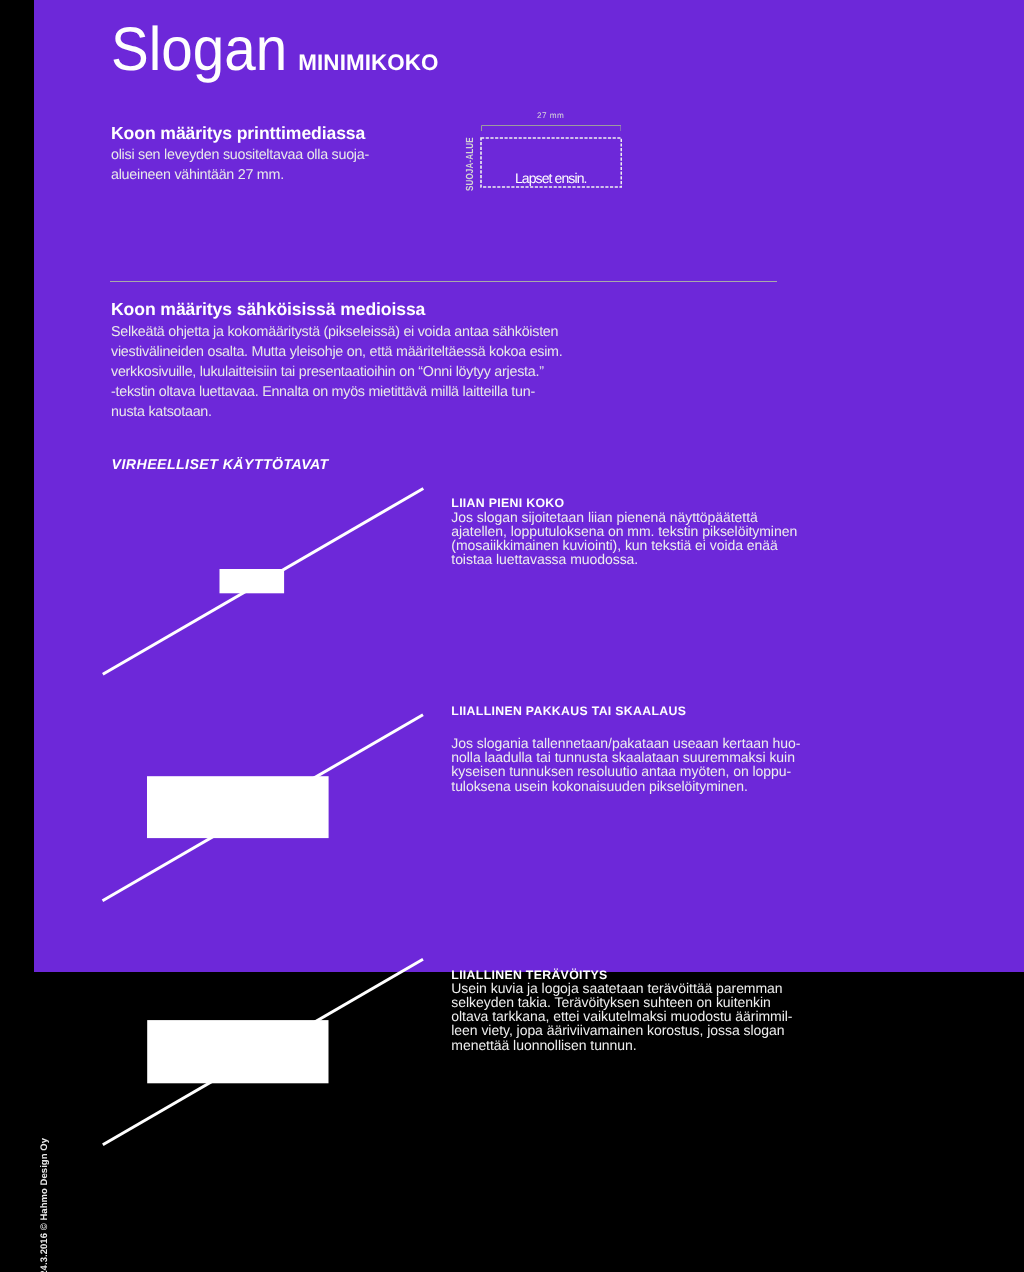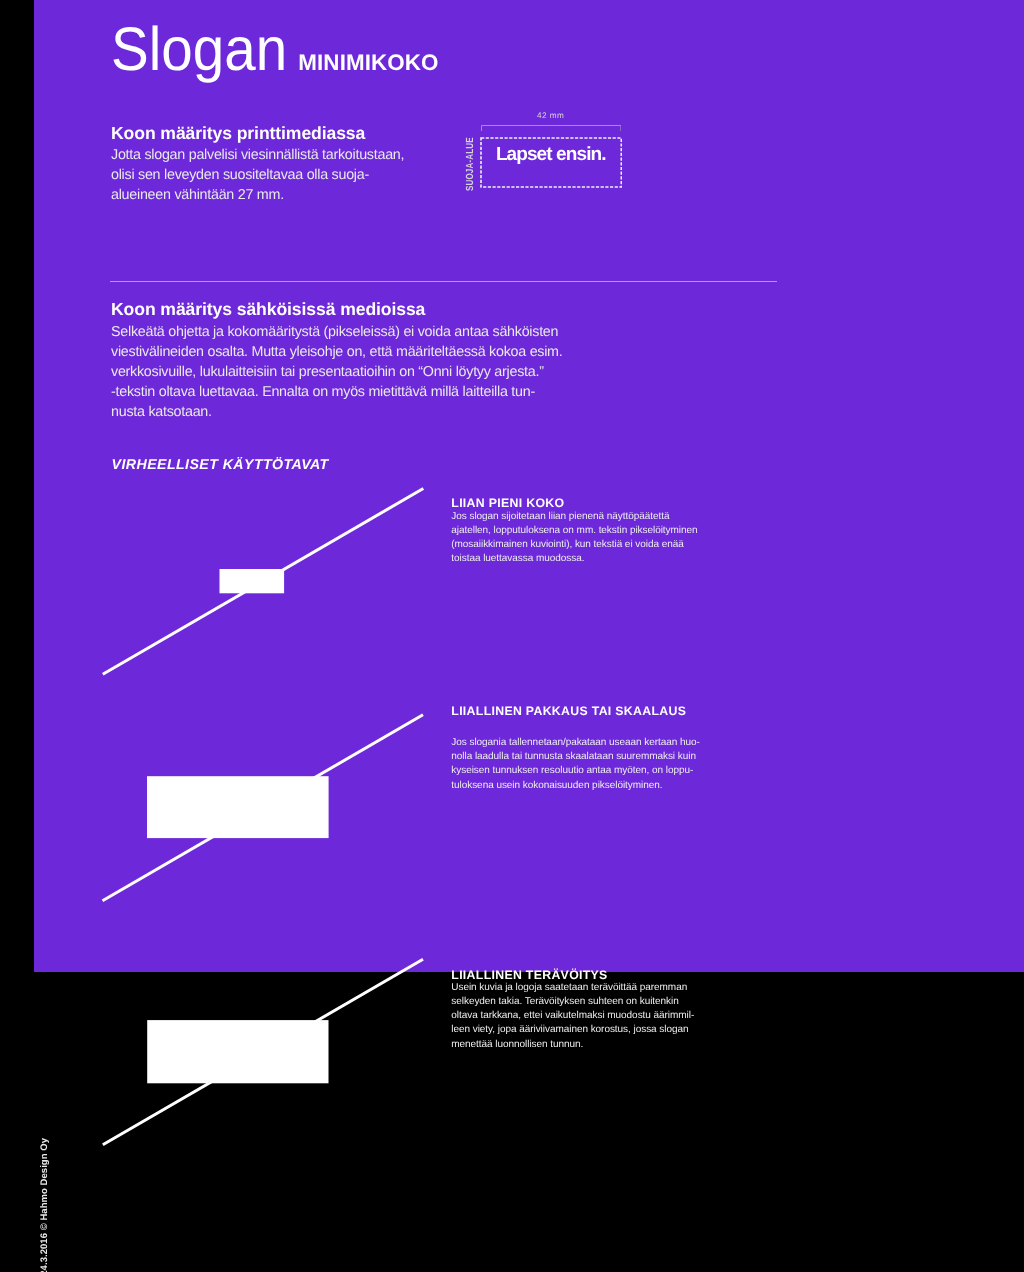--- a/index.html
+++ b/index.html
@@ -30,67 +30,66 @@
   
   #diagram{position:absolute;left:428px;top:104px;width:170px;height:90px;}
   #measure-label{position:absolute;left:18.6px;top:8.2px;width:140.3px;text-align:center;
       font-size:8.2px;font-weight:400;letter-spacing:0.45px;line-height:8px;color:#dadada;}
   #measure-bracket{position:absolute;left:18.6px;top:20.5px;width:140.5px;height:6.3px;}
   #side-label{position:absolute;left:4.9px;top:87.3px;
       transform:rotate(-90deg) scaleX(0.78);transform-origin:0 0;
       font-size:10.3px;font-weight:700;letter-spacing:0.2px;line-height:8px;
       color:#d3d3d3;white-space:nowrap;}
   #suoja-box{position:absolute;left:17.6px;top:33.3px;width:142.3px;height:51px;}
-  #slogan-sample{position:absolute;left:18.6px;top:26px;width:140.3px;height:49px;
+  #slogan-sample{position:absolute;left:18.6px;top:49px;width:140.3px;height:49px;
       display:flex;align-items:center;justify-content:center;white-space:nowrap;
-      font-size:19px;font-weight:700;letter-spacing:-0.9px;color:#fff;}
+      font-size:14px;font-weight:400;letter-spacing:-0.9px;color:#fff;}
 
   
   #divider{position:absolute;left:76px;top:281px;width:667px;height:1.25px;
       background:#a9a9a9;}
 
   
   #digital-heading{position:absolute;left:77px;top:302.8px;}
   #digital-body{position:absolute;left:77px;top:321.5px;}
 
   
   #misuse-title{position:absolute;left:77.6px;top:459.8px;font-size:14.2px;
       font-weight:700;letter-spacing:0.42px;line-height:10px;color:#fff;font-style:italic;}
 
   .illus{position:absolute;left:0;top:0;width:420px;height:230px;}
   .mis-title{position:absolute;font-size:12.3px;font-weight:700;
       letter-spacing:0.32px;line-height:9px;color:#fff;}
-  .mis-body{position:absolute;font-size:10px;font-weight:400;
+  .mis-body{position:absolute;font-size:14px;font-weight:400;
       line-height:14.2px;color:#eeeeee;letter-spacing:-0.05px;}
   .mis-body div{white-space:pre;}
 
   
   #footer-copy{position:absolute;left:4.4px;top:1137.6px;
       transform:rotate(-90deg) translate(-100%,0);
       transform-origin:0 0;
       font-size:9.5px;font-weight:700;letter-spacing:0.05px;line-height:14px;
       color:#e8e8e8;white-space:nowrap;}
 </style>
 </head>
 <body>
 
 <div class="page">
 
   <div id="hero-title">Slogan</div>
   <div id="hero-sub">MINIMIKOKO</div>
 
   <div id="print-heading" class="h2">Koon määritys printtimediassa</div>
   <div id="print-body" class="body">
-    <div>Jotta slogan palvelisi viesinnällistä tarkoitustaan,</div>
     <div>olisi sen leveyden suositeltavaa olla suoja-</div>
     <div>alueineen vähintään 27 mm.</div>
   </div>
 
   <div id="diagram">
-    <div id="measure-label">42 mm</div>
+    <div id="measure-label">27 mm</div>
     <svg id="measure-bracket" viewBox="0 0 140.5 6.3">
       <path d="M0.5 6.3 L0.5 0.5 L140 0.5 L140 6.3" fill="none" stroke="#9e9e9e" stroke-width="1"></path>
     </svg>
     <div id="side-label">SUOJA-ALUE</div>
     <svg id="suoja-box" viewBox="0 0 142.3 51">
       <rect x="1" y="1" width="140.3" height="49" fill="none" stroke="#f0f0f0" stroke-width="1.6" stroke-dasharray="3.2 1.5"></rect>
     </svg>
     <div id="slogan-sample">Lapset ensin.</div>
   </div>
 

